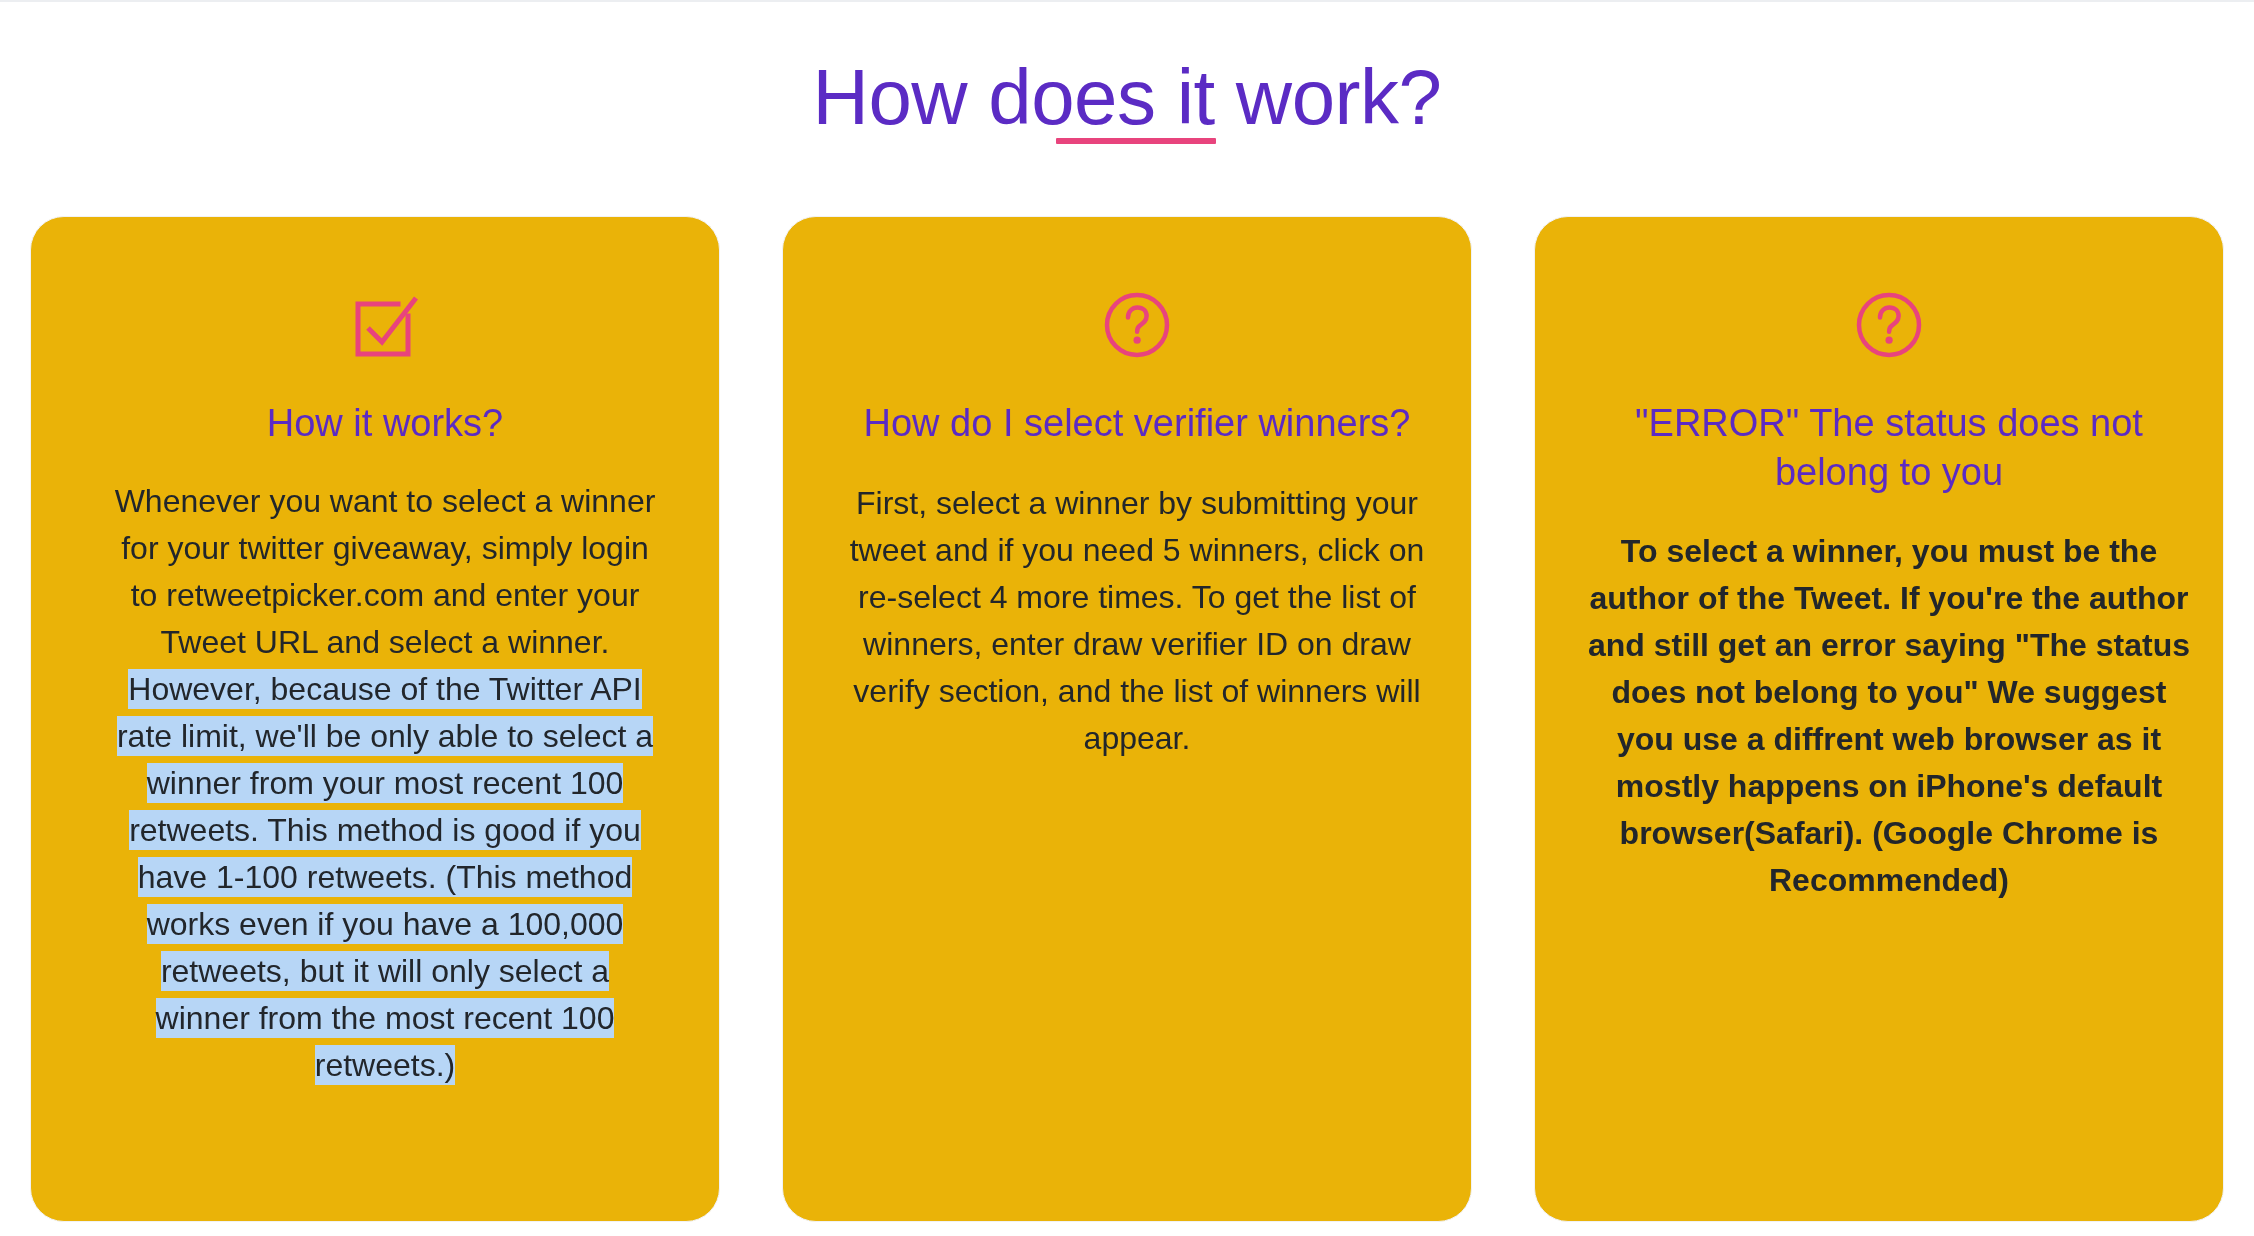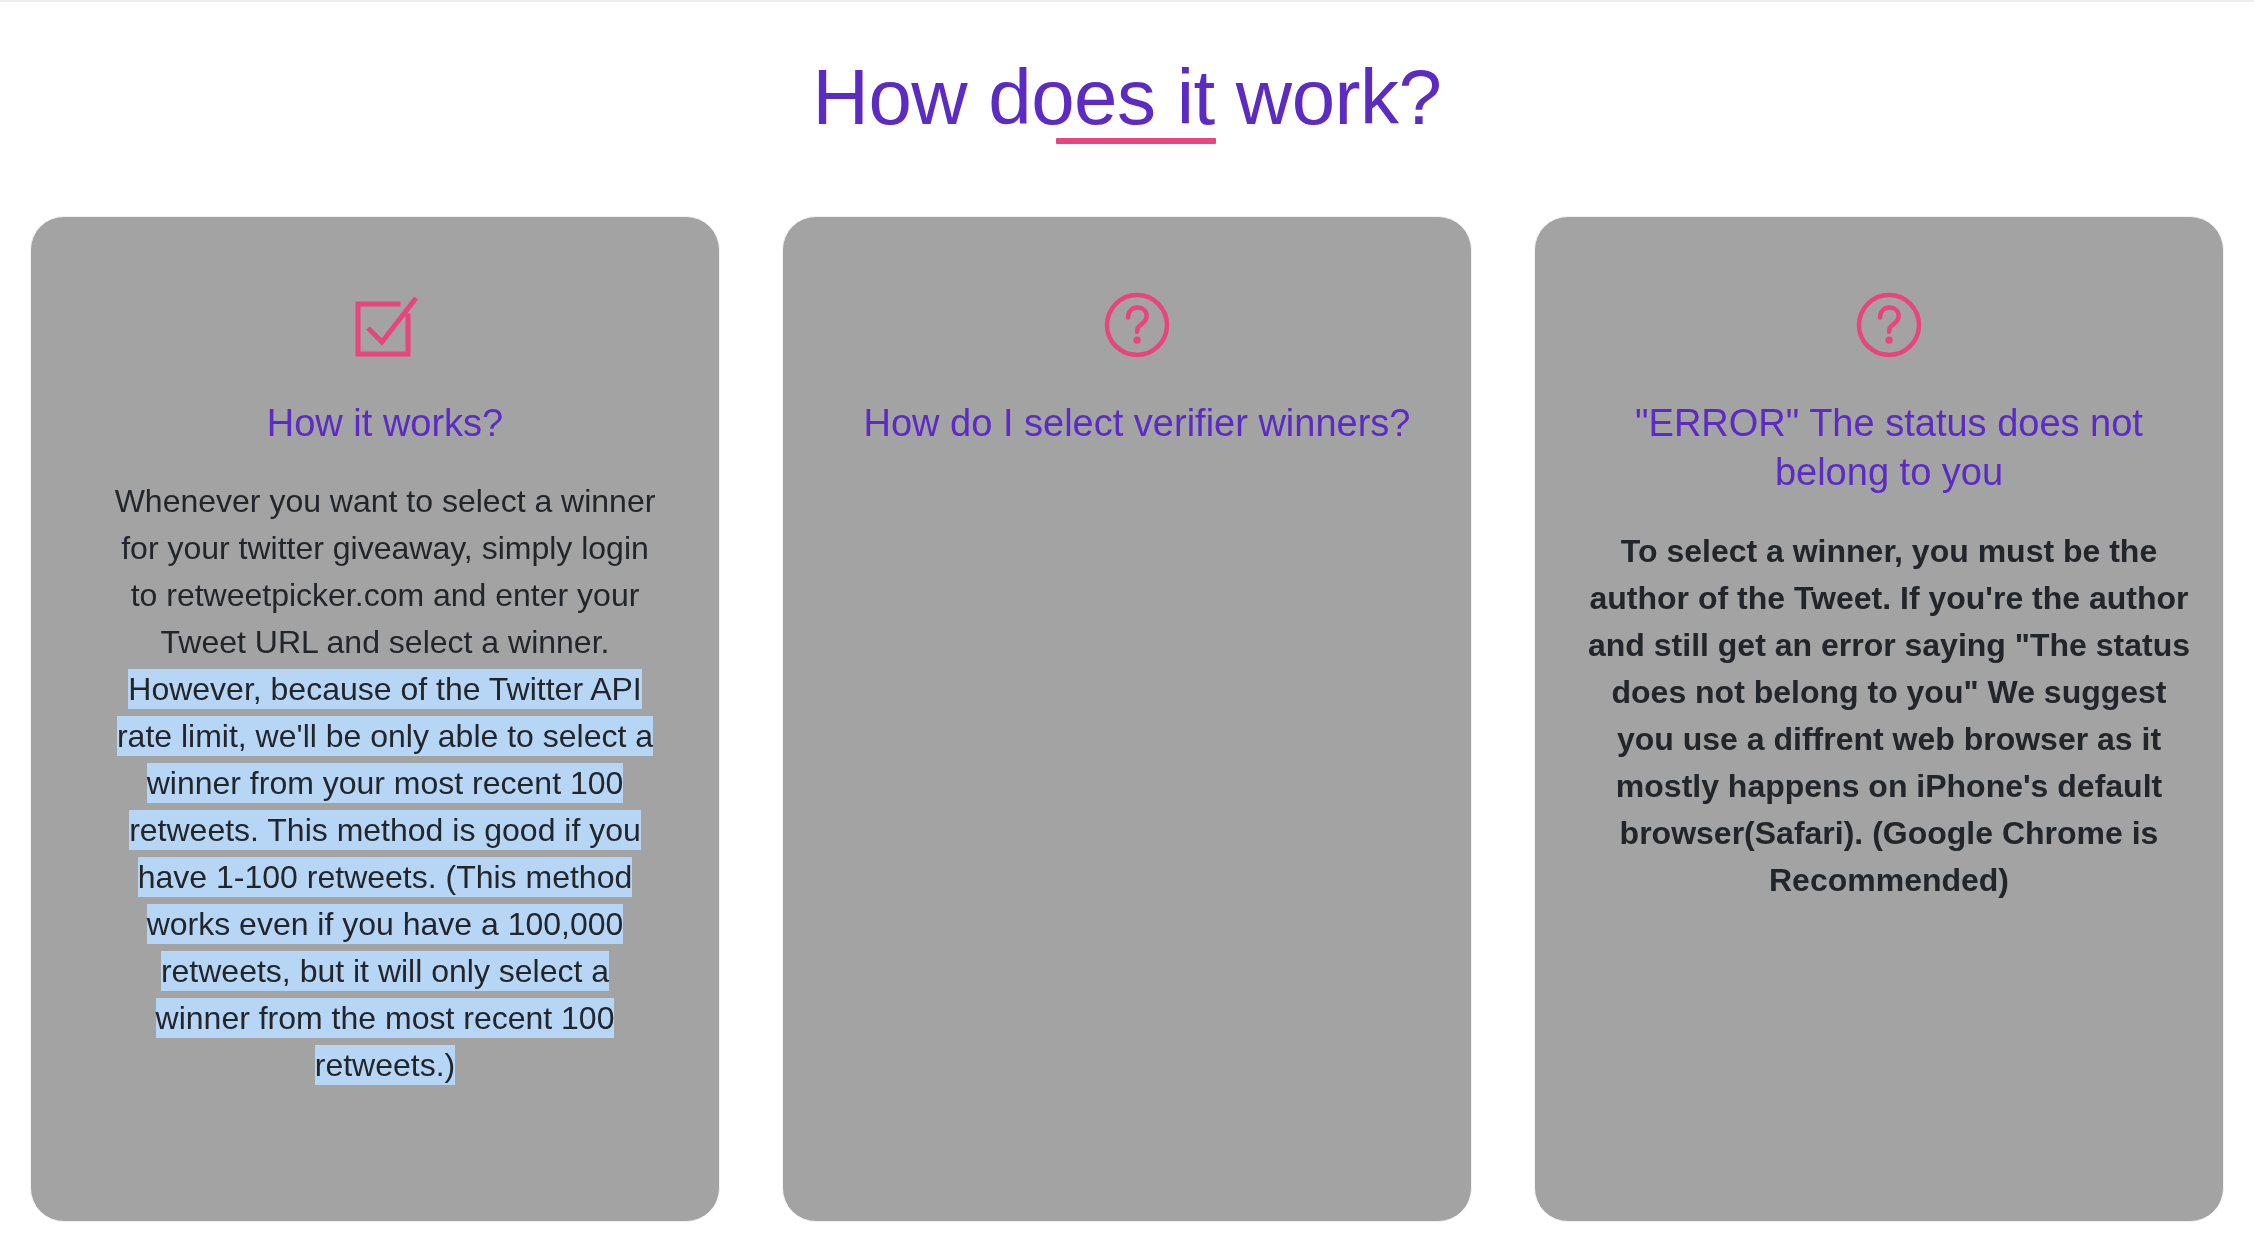--- a/index.html
+++ b/index.html
@@ -55,21 +55,21 @@
     left: 0;
     width: 2254px;
     display: flex;
     justify-content: space-between;
     padding: 0 30px;
     box-sizing: border-box;
   }
   .card {
     width: 690px;
     height: 1006px;
-    background: #a3a3a3;
+    background: #eab308;
     border: 1.5px solid #f1f2f5;
     border-radius: 34px;
     box-sizing: border-box;
     padding: 62px 16px 0 36px;
     text-align: center;
     position: relative;
   }
   .card-icon {
     height: 92px;
     display: flex;
@@ -131,20 +131,21 @@
 
     <div class="card card-2">
       <div class="card-icon">
         <svg width="78" height="78" viewBox="0 0 78 78" fill="none" aria-hidden="true">
           <circle cx="39" cy="39" r="30" stroke="#e8447d" stroke-width="4.5" fill="none"></circle>
           <path d="M30 31.5 C30 25.5 34.2 21.5 39.4 21.5 C45 21.5 48.6 25.2 48.6 30 C48.6 35 45.2 37.2 41.8 39.6 C39.6 41.2 39.1 42.6 39.1 45.8" stroke="#e8447d" stroke-width="4.5" stroke-linecap="round" fill="none"></path>
           <circle cx="39.1" cy="54.2" r="3.6" fill="#e8447d"></circle>
         </svg>
       </div>
       <h3 class="card-title">How do I select verifier winners?</h3>
+      <p class="card-body">First, select a winner by submitting your tweet and if you need 5 winners, click on re-select 4 more times. To get the list of winners, enter draw verifier ID on draw verify section, and the list of winners will appear.</p>
     </div>
 
     <div class="card card-3">
       <div class="card-icon">
         <svg width="78" height="78" viewBox="0 0 78 78" fill="none" aria-hidden="true">
           <circle cx="39" cy="39" r="30" stroke="#e8447d" stroke-width="4.5" fill="none"></circle>
           <path d="M30 31.5 C30 25.5 34.2 21.5 39.4 21.5 C45 21.5 48.6 25.2 48.6 30 C48.6 35 45.2 37.2 41.8 39.6 C39.6 41.2 39.1 42.6 39.1 45.8" stroke="#e8447d" stroke-width="4.5" stroke-linecap="round" fill="none"></path>
           <circle cx="39.1" cy="54.2" r="3.6" fill="#e8447d"></circle>
         </svg>
       </div>

